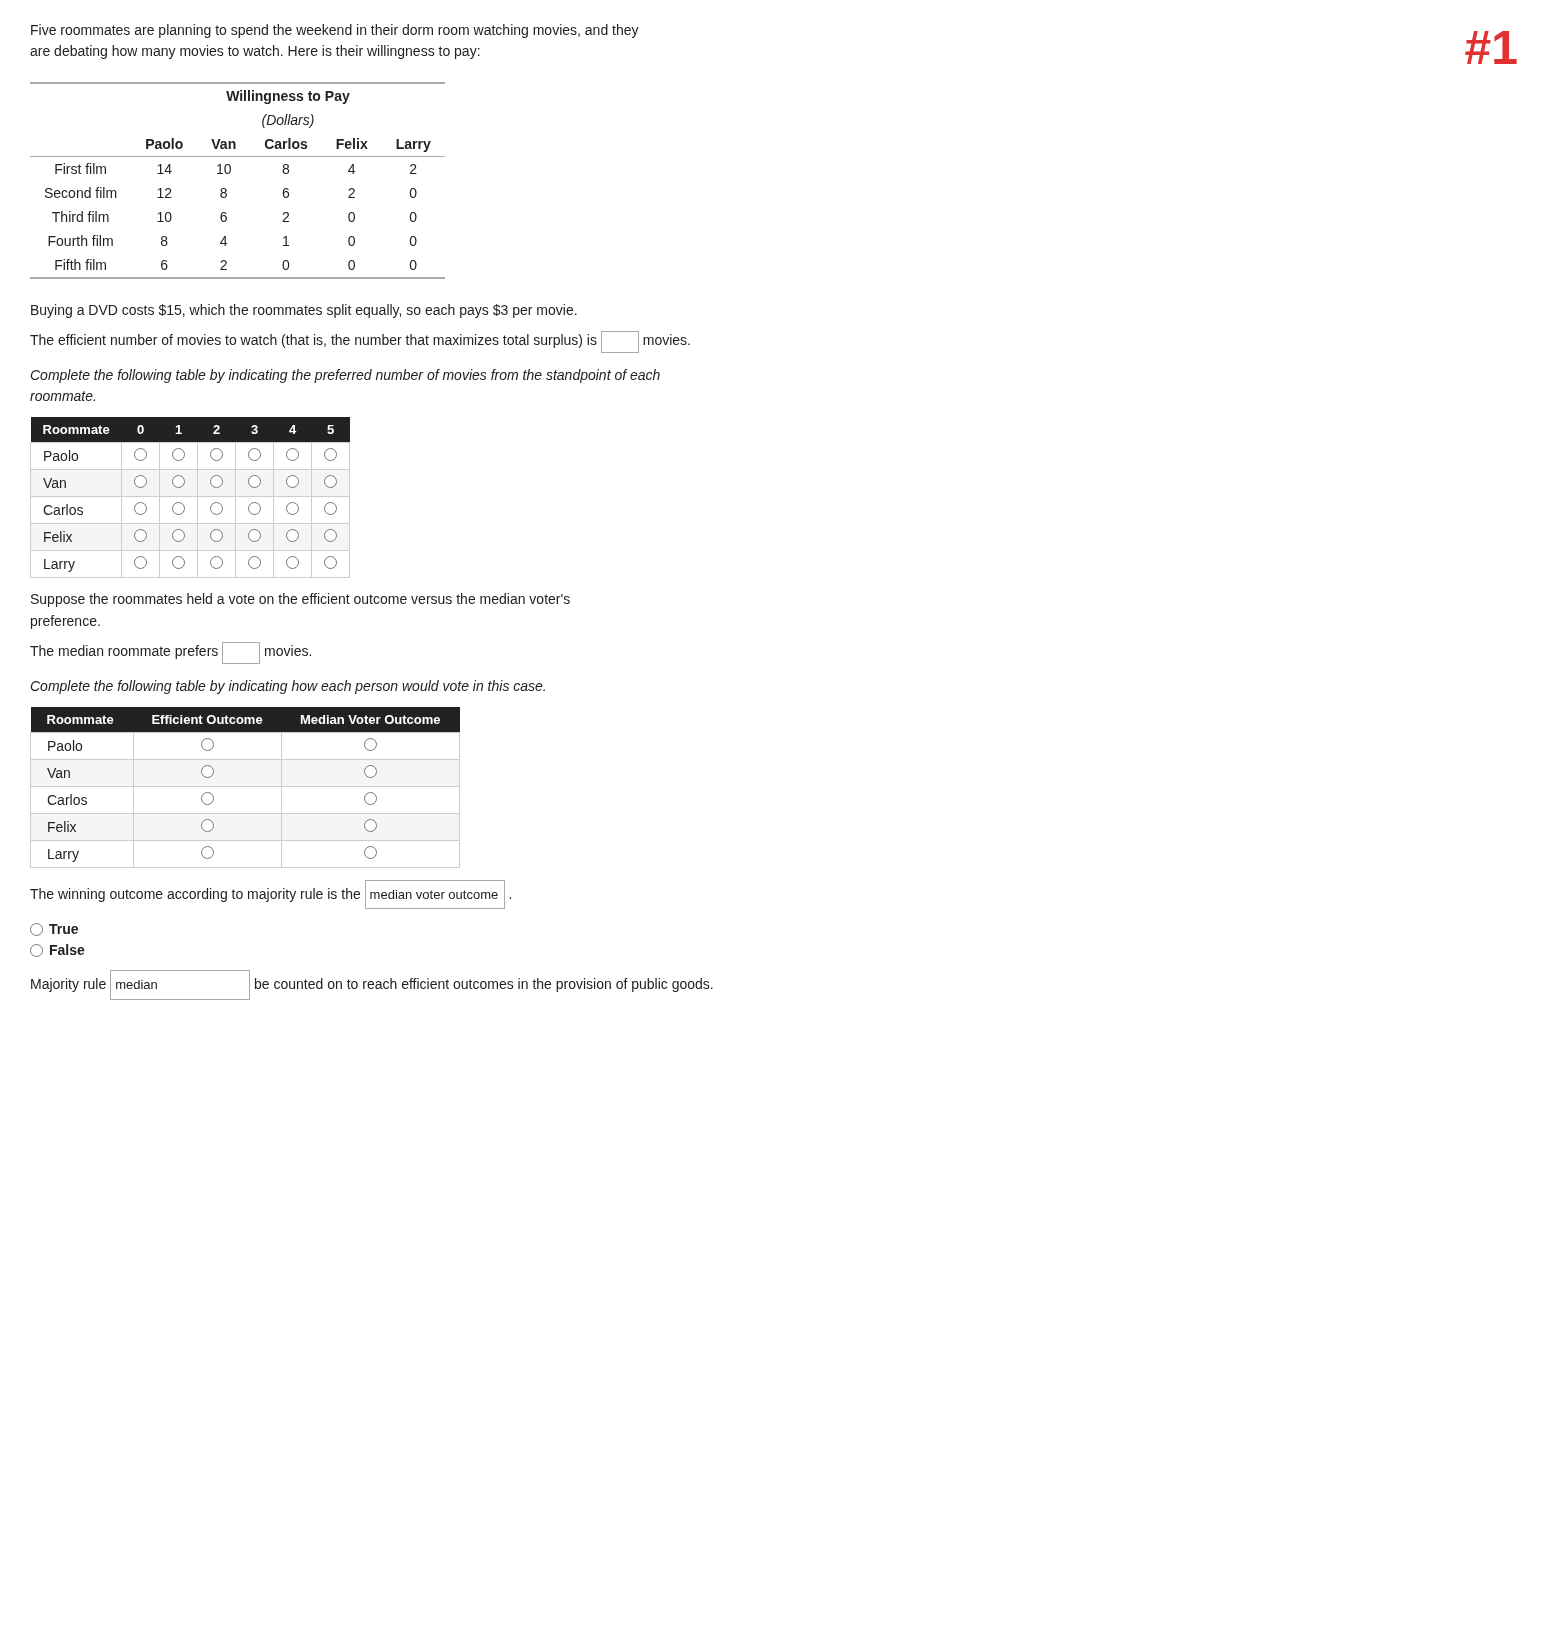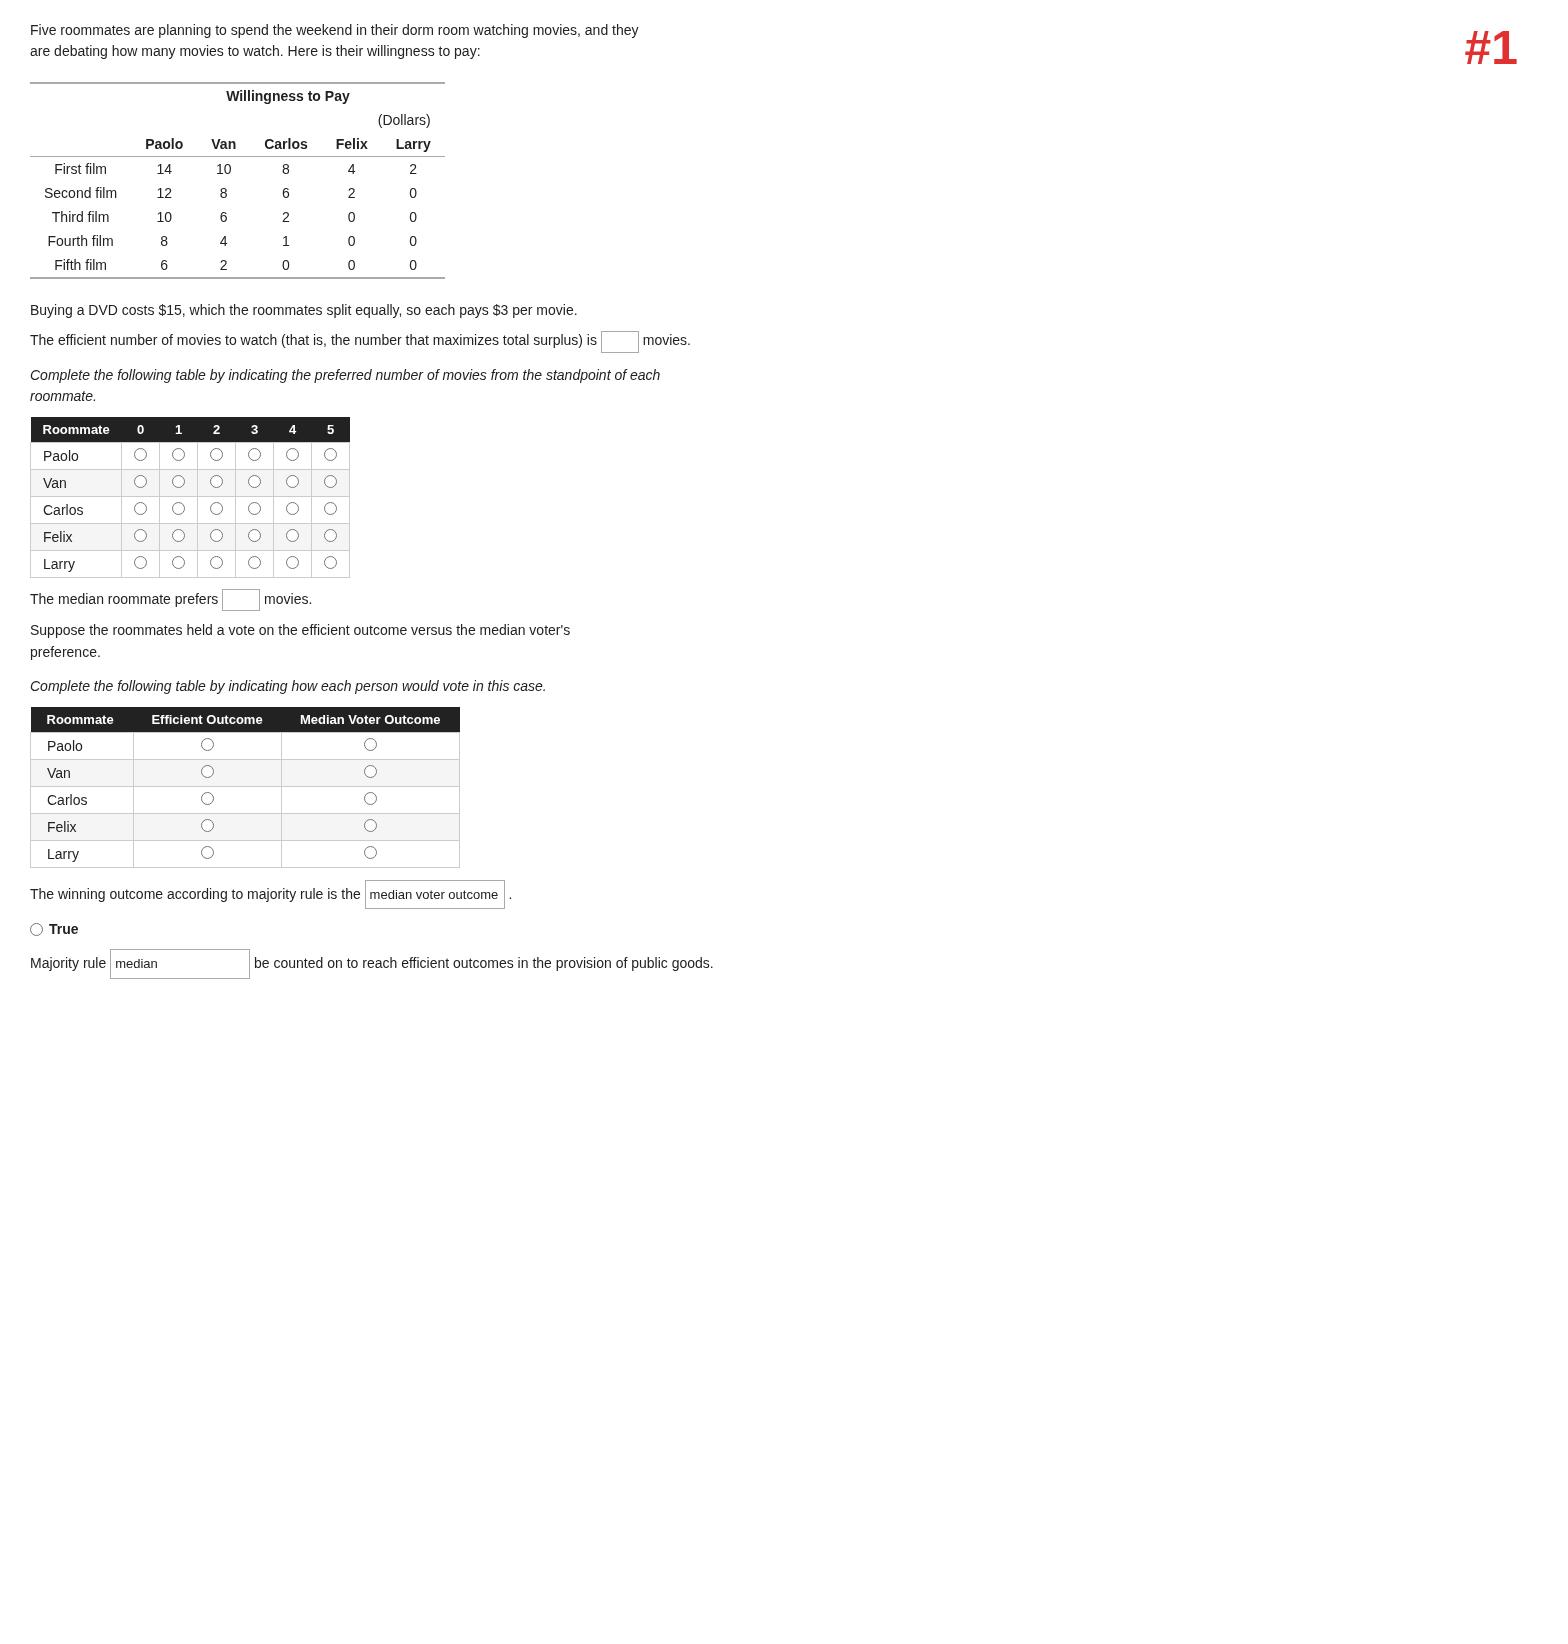--- a/index.html
+++ b/index.html
@@ -173,21 +173,21 @@
 
   <div class="wtp-table-wrapper">
     <table class="wtp-table">
       <thead>
         <tr>
           <th></th>
           <th colspan="5" class="wtp-header-main">Willingness to Pay</th>
         </tr>
         <tr>
           <th></th>
-          <th colspan="5" class="wtp-header-main" style="font-weight:normal;text-align:right;">(Dollars)</th>
+          <th colspan="5" class="wtp-header-main" style="font-weight:normal;font-style:italic;">(Dollars)</th>
         </tr>
         <tr>
           <th></th>
           <th>Paolo</th>
           <th>Van</th>
           <th>Carlos</th>
           <th>Felix</th>
           <th>Larry</th>
         </tr>
       </thead>
@@ -301,28 +301,28 @@
           <td><input type="radio" name="roommate-pref-Larry" value="1" style=""></td>
           <td><input type="radio" name="roommate-pref-Larry" value="2" style=""></td>
           <td><input type="radio" name="roommate-pref-Larry" value="3" style=""></td>
           <td><input type="radio" name="roommate-pref-Larry" value="4" style=""></td>
           <td><input type="radio" name="roommate-pref-Larry" value="5" style=""></td>
         </tr>
       </tbody>
   </table>
 
   <div class="section-text">
+    <span>Suppose the roommates held a vote on the efficient outcome versus the median voter's</span><br>
+    <span>preference.</span>
+  </div>
+
+  <div class="section-text">
     <span>The median roommate prefers</span>
     <span class="input-box" contenteditable="true" style=""></span>
     <span>movies.</span>
-  </div>
-
-  <div class="section-text">
-    <span>Suppose the roommates held a vote on the efficient outcome versus the median voter's</span><br>
-    <span>preference.</span>
   </div>
 
   <div class="italic-text">Complete the following table by indicating how each person would vote in this case.</div>
 
   <table class="vote-table">
     <thead>
       <tr id="vote-thead-row">
       <th>Roommate</th>
           <th>Efficient Outcome</th>
           <th>Median Voter Outcome</th>
@@ -366,20 +366,24 @@
       
     </div>
     <span>.</span>
   </div>
 
 
   <div class="radio-option">
     <input type="radio" name="true-false" value="true" style="">
     <span style="font-weight:bold;">True</span>
   </div>
+  <div class="radio-option">
+    <input type="radio" name="true-false" value="false" style="">
+    <span style="font-weight:bold;">False</span>
+  </div>
 
   <div class="majority-rule-line">
     <span>Majority rule</span>
     <div class="dropdown-wrapper">
       <div class="dropdown-select" id="majority-dropdown-display">
         <span id="majority-selected-text">median</span>
       </div>
       
     </div>
     <span>be counted on to reach efficient outcomes in the provision of public goods.</span>

